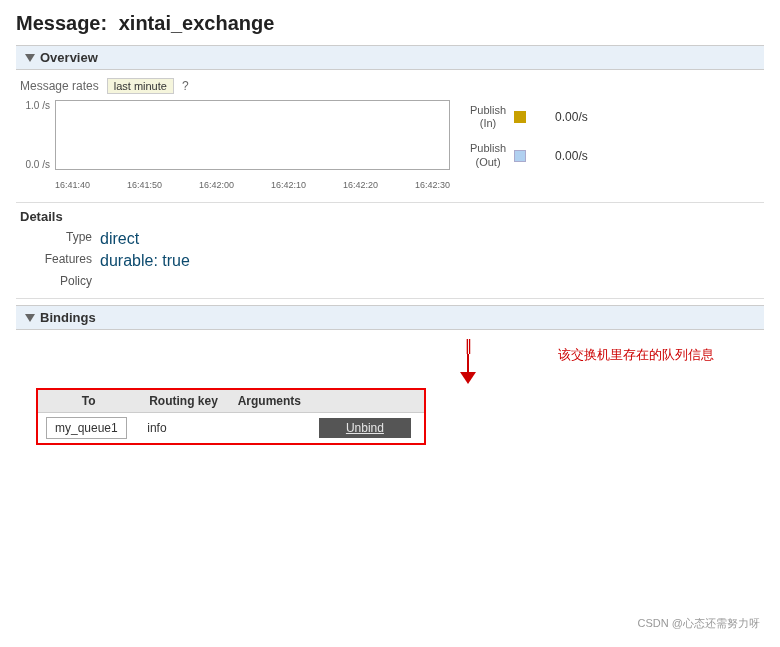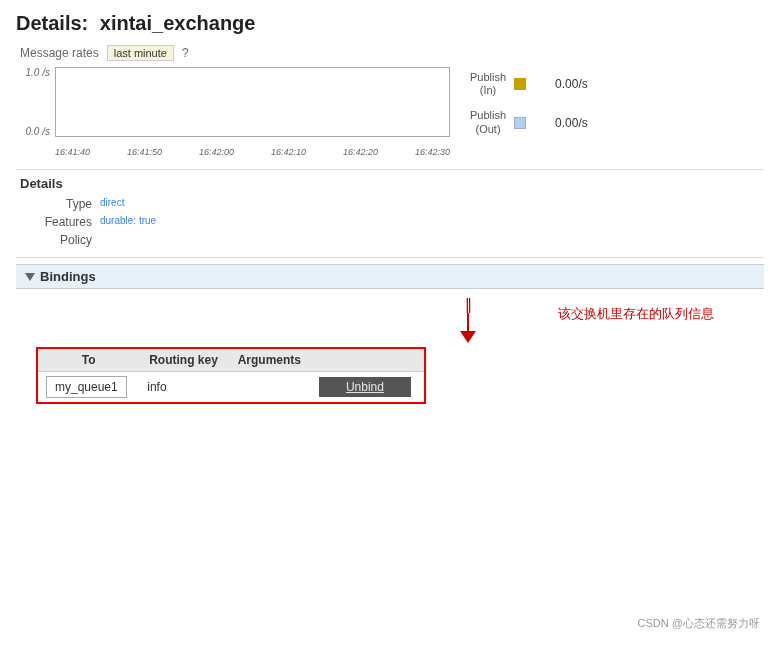--- a/index.html
+++ b/index.html
@@ -80,21 +80,20 @@
       align-items: flex-start;
       gap: 20px;
       margin-bottom: 12px;
       padding: 0 4px;
     }
 
     .chart-box {
       position: relative;
       width: 430px;
       height: 90px;
-      font-style: italic;
     }
 
     .chart-y-labels {
       position: absolute;
       left: 0;
       top: 0;
       bottom: 20px;
       display: flex;
       flex-direction: column;
       justify-content: space-between;
@@ -184,22 +183,22 @@
     }
 
     .details-key {
       text-align: right;
       color: #555;
       font-size: 12px;
       padding-right: 8px;
     }
 
     .details-value {
-      font-size: 10px;
-      color: #3b82f6;
+      font-size: 16px;
+      color: #0c4a6e;
     }
 
     .bindings-section {
       margin-top: 4px;
     }
 
     .this-exchange-btn-area {
       display: flex;
       align-items: center;
       gap: 0;
@@ -289,24 +288,28 @@
       border-top: 1px solid #ddd;
       margin: 6px 0;
     }
   </style>
 </head>
 <body>
 
 <div class="page-container">
 
   <div class="page-title">
-    <span>Details:</span>
+    <span>Message:</span>
     <span style="margin-left:6px;">xintai_exchange</span>
   </div>
 
+  <div class="section-header">
+    <span class="triangle-icon"></span>
+    <span>Overview</span>
+  </div>
 
   <div class="message-rates-row">
     <span class="message-rates-label">Message rates</span>
     <span class="badge">last minute</span>
     <span class="question-mark">?</span>
   </div>
 
   <div class="chart-area">
     <div class="chart-box">
       <div class="chart-y-labels">

